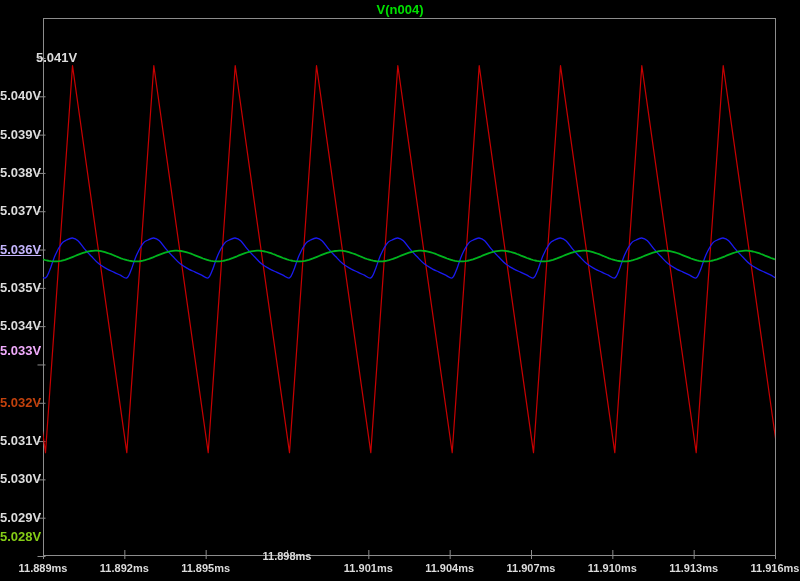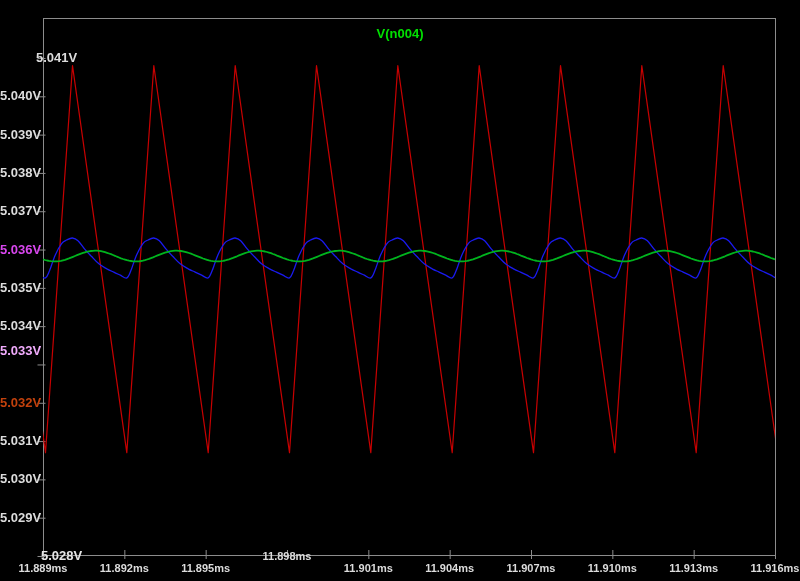--- a/index.html
+++ b/index.html
@@ -4,21 +4,21 @@
 <style>
   html,body{margin:0;padding:0;background:#000;}
   .screen{
     position:relative;width:800px;height:581px;background:#000;
     font-family:"Liberation Sans",sans-serif;overflow:hidden;
     -webkit-font-smoothing:antialiased;
   }
   .plot-title{
     position:absolute;top:2px;left:0;width:100%;height:15px;
     text-align:center;font-size:13px;font-weight:bold;line-height:15px;
-    cursor:pointer;letter-spacing:0px;margin-top:24px;
+    cursor:pointer;letter-spacing:0px;
   }
   svg.plot-svg{position:absolute;left:0;top:0;}
   .ylabel{
     position:absolute;left:0;width:38px;height:14px;
     text-align:right;font-size:13px;font-weight:bold;line-height:14px;
   }
   .xlabel{
     position:absolute;height:16px;white-space:nowrap;
     text-align:center;font-size:11px;font-weight:bold;line-height:16px;
     transform:translateX(-50%);
@@ -65,29 +65,29 @@
       <path d="M-35.8 277.9 C-35.2 276.7,-33.4 274.4,-31.8 270.6 C-30.1 266.8,-28.1 259.4,-26.1 254.9 C-24.0 250.4,-21.5 245.9,-19.6 243.4 C-17.7 240.9,-16.5 240.9,-14.7 240.0 C-12.9 239.1,-10.9 237.9,-9.0 238.0 C-7.1 238.2,-5.3 238.9,-3.3 240.7 C-1.3 242.5,0.9 246.1,3.2 248.8 C5.5 251.5,8.1 254.3,10.5 256.8 C13.0 259.4,15.3 262.1,17.8 264.1 C20.4 266.1,23.5 267.7,26.0 269.1 C28.4 270.4,30.3 271.1,32.5 272.1 C34.6 273.2,36.8 274.2,39.0 275.2 C41.2 276.2,43.7 278.7,45.5 277.9 C47.3 277.1,47.9 274.4,49.6 270.6 C51.2 266.8,53.2 259.4,55.3 254.9 C57.3 250.4,59.9 245.9,61.8 243.4 C63.7 240.9,64.9 240.9,66.6 240.0 C68.4 239.1,70.4 237.9,72.3 238.0 C74.2 238.2,76.0 238.9,78.0 240.7 C80.1 242.5,82.2 246.1,84.5 248.8 C86.8 251.5,89.4 254.3,91.9 256.8 C94.3 259.4,96.6 262.1,99.2 264.1 C101.7 266.1,104.9 267.7,107.3 269.1 C109.7 270.4,111.6 271.1,113.8 272.1 C116.0 273.2,118.2 274.2,120.3 275.2 C122.5 276.2,125.1 278.7,126.8 277.9 C128.6 277.1,129.3 274.4,130.9 270.6 C132.5 266.8,134.6 259.4,136.6 254.9 C138.6 250.4,141.2 245.9,143.1 243.4 C145.0 240.9,146.2 240.9,148.0 240.0 C149.7 239.1,151.8 237.9,153.7 238.0 C155.6 238.2,157.3 238.9,159.4 240.7 C161.4 242.5,163.6 246.1,165.9 248.8 C168.2 251.5,170.7 254.3,173.2 256.8 C175.6 259.4,177.9 262.1,180.5 264.1 C183.1 266.1,186.2 267.7,188.6 269.1 C191.1 270.4,193.0 271.1,195.1 272.1 C197.3 273.2,199.5 274.2,201.7 275.2 C203.8 276.2,206.4 278.7,208.2 277.9 C209.9 277.1,210.6 274.4,212.2 270.6 C213.9 266.8,215.9 259.4,217.9 254.9 C220.0 250.4,222.5 245.9,224.4 243.4 C226.3 240.9,227.5 240.9,229.3 240.0 C231.1 239.1,233.1 237.9,235.0 238.0 C236.9 238.2,238.7 238.9,240.7 240.7 C242.7 242.5,244.9 246.1,247.2 248.8 C249.5 251.5,252.1 254.3,254.5 256.8 C257.0 259.4,259.3 262.1,261.8 264.1 C264.4 266.1,267.5 267.7,270.0 269.1 C272.4 270.4,274.3 271.1,276.5 272.1 C278.6 273.2,280.8 274.2,283.0 275.2 C285.2 276.2,287.7 278.7,289.5 277.9 C291.3 277.1,291.9 274.4,293.6 270.6 C295.2 266.8,297.2 259.4,299.3 254.9 C301.3 250.4,303.9 245.9,305.8 243.4 C307.7 240.9,308.9 240.9,310.6 240.0 C312.4 239.1,314.4 237.9,316.3 238.0 C318.2 238.2,320.0 238.9,322.0 240.7 C324.1 242.5,326.2 246.1,328.5 248.8 C330.8 251.5,333.4 254.3,335.9 256.8 C338.3 259.4,340.6 262.1,343.2 264.1 C345.7 266.1,348.9 267.7,351.3 269.1 C353.7 270.4,355.6 271.1,357.8 272.1 C360.0 273.2,362.2 274.2,364.3 275.2 C366.5 276.2,369.1 278.7,370.8 277.9 C372.6 277.1,373.3 274.4,374.9 270.6 C376.5 266.8,378.6 259.4,380.6 254.9 C382.6 250.4,385.2 245.9,387.1 243.4 C389.0 240.9,390.2 240.9,392.0 240.0 C393.7 239.1,395.8 237.9,397.7 238.0 C399.6 238.2,401.3 238.9,403.4 240.7 C405.4 242.5,407.6 246.1,409.9 248.8 C412.2 251.5,414.7 254.3,417.2 256.8 C419.6 259.4,421.9 262.1,424.5 264.1 C427.1 266.1,430.2 267.7,432.6 269.1 C435.1 270.4,437.0 271.1,439.1 272.1 C441.3 273.2,443.5 274.2,445.7 275.2 C447.8 276.2,450.4 278.7,452.2 277.9 C453.9 277.1,454.6 274.4,456.2 270.6 C457.9 266.8,459.9 259.4,461.9 254.9 C464.0 250.4,466.5 245.9,468.4 243.4 C470.3 240.9,471.5 240.9,473.3 240.0 C475.1 239.1,477.1 237.9,479.0 238.0 C480.9 238.2,482.7 238.9,484.7 240.7 C486.7 242.5,488.9 246.1,491.2 248.8 C493.5 251.5,496.1 254.3,498.5 256.8 C501.0 259.4,503.3 262.1,505.8 264.1 C508.4 266.1,511.5 267.7,514.0 269.1 C516.4 270.4,518.3 271.1,520.5 272.1 C522.6 273.2,524.8 274.2,527.0 275.2 C529.2 276.2,531.7 278.7,533.5 277.9 C535.3 277.1,535.9 274.4,537.6 270.6 C539.2 266.8,541.2 259.4,543.3 254.9 C545.3 250.4,547.9 245.9,549.8 243.4 C551.7 240.9,552.9 240.9,554.6 240.0 C556.4 239.1,558.4 237.9,560.3 238.0 C562.2 238.2,564.0 238.9,566.0 240.7 C568.1 242.5,570.2 246.1,572.5 248.8 C574.8 251.5,577.4 254.3,579.9 256.8 C582.3 259.4,584.6 262.1,587.2 264.1 C589.7 266.1,592.9 267.7,595.3 269.1 C597.7 270.4,599.6 271.1,601.8 272.1 C604.0 273.2,606.2 274.2,608.3 275.2 C610.5 276.2,613.1 278.7,614.8 277.9 C616.6 277.1,617.3 274.4,618.9 270.6 C620.5 266.8,622.6 259.4,624.6 254.9 C626.6 250.4,629.2 245.9,631.1 243.4 C633.0 240.9,634.2 240.9,636.0 240.0 C637.7 239.1,639.8 237.9,641.7 238.0 C643.6 238.2,645.3 238.9,647.4 240.7 C649.4 242.5,651.6 246.1,653.9 248.8 C656.2 251.5,658.7 254.3,661.2 256.8 C663.6 259.4,665.9 262.1,668.5 264.1 C671.1 266.1,674.2 267.7,676.6 269.1 C679.1 270.4,681.0 271.1,683.1 272.1 C685.3 273.2,687.5 274.2,689.7 275.2 C691.8 276.2,694.4 278.7,696.2 277.9 C697.9 277.1,698.6 274.4,700.2 270.6 C701.9 266.8,703.9 259.4,705.9 254.9 C708.0 250.4,710.5 245.9,712.4 243.4 C714.3 240.9,715.5 240.9,717.3 240.0 C719.1 239.1,721.1 237.9,723.0 238.0 C724.9 238.2,726.7 238.9,728.7 240.7 C730.7 242.5,732.9 246.1,735.2 248.8 C737.5 251.5,740.1 254.3,742.5 256.8 C745.0 259.4,747.3 262.1,749.8 264.1 C752.4 266.1,755.5 267.7,758.0 269.1 C760.4 270.4,762.3 271.1,764.5 272.1 C766.6 273.2,768.8 274.2,771.0 275.2 C773.2 276.2,775.7 278.7,777.5 277.9 C779.3 277.1,779.9 274.4,781.6 270.6 C783.2 266.8,785.2 259.4,787.3 254.9 C789.3 250.4,791.9 245.9,793.8 243.4 C795.7 240.9,796.9 240.9,798.6 240.0 C800.4 239.1,802.4 237.9,804.3 238.0 C806.2 238.2,808.0 238.9,810.0 240.7 C812.1 242.5,814.2 246.1,816.5 248.8 C818.8 251.5,821.4 254.3,823.9 256.8 C826.3 259.4,828.6 262.1,831.2 264.1 C833.7 266.1,836.9 267.7,839.3 269.1 C841.7 270.4,843.6 271.1,845.8 272.1 C848.0 273.2,850.2 274.2,852.3 275.2 C854.5 276.2,857.1 278.7,858.8 277.9 C860.6 277.1,861.3 274.4,862.9 270.6 C864.5 266.8,866.6 259.4,868.6 254.9 C870.6 250.4,873.2 245.9,875.1 243.4 C877.0 240.9,878.2 240.9,880.0 240.0 C881.7 239.1,883.8 237.9,885.7 238.0 C887.6 238.2,889.3 238.9,891.4 240.7 C893.4 242.5,895.6 246.1,897.9 248.8 C900.2 251.5,902.7 254.3,905.2 256.8 C907.6 259.4,909.9 262.1,912.5 264.1 C915.1 266.1,918.2 267.7,920.6 269.1 C923.1 270.4,925.0 271.1,927.1 272.1 C929.3 273.2,931.5 274.2,933.7 275.2 C935.8 276.2,939.1 277.4,940.2 277.9" fill="none" stroke="#1a1af0" stroke-width="1.3" stroke-linejoin="round" clip-path="url(#plotclip)"></path>
       <path d="M43.0 259.4 L45.0 260.0 L47.0 260.5 L49.0 260.9 L51.0 261.2 L53.0 261.4 L55.0 261.4 L57.0 261.3 L59.0 261.1 L61.0 260.8 L63.0 260.3 L65.0 259.8 L67.0 259.1 L69.0 258.4 L71.0 257.6 L73.0 256.8 L75.0 256.0 L77.0 255.2 L79.0 254.4 L81.0 253.6 L83.0 252.9 L85.0 252.3 L87.0 251.7 L89.0 251.3 L91.0 251.0 L93.0 250.8 L95.0 250.7 L97.0 250.7 L99.0 250.9 L101.0 251.2 L103.0 251.6 L105.0 252.2 L107.0 252.8 L109.0 253.5 L111.0 254.2 L113.0 255.0 L115.0 255.8 L117.0 256.7 L119.0 257.5 L121.0 258.3 L123.0 259.0 L125.0 259.6 L127.0 260.2 L129.0 260.7 L131.0 261.0 L133.0 261.3 L135.0 261.4 L137.0 261.4 L139.0 261.3 L141.0 261.0 L143.0 260.6 L145.0 260.1 L147.0 259.5 L149.0 258.9 L151.0 258.1 L153.0 257.4 L155.0 256.5 L157.0 255.7 L159.0 254.9 L161.0 254.1 L163.0 253.4 L165.0 252.7 L167.0 252.1 L169.0 251.6 L171.0 251.2 L173.0 250.9 L175.0 250.7 L177.0 250.7 L179.0 250.8 L181.0 251.0 L183.0 251.3 L185.0 251.8 L187.0 252.4 L189.0 253.0 L191.0 253.7 L193.0 254.5 L195.0 255.3 L197.0 256.1 L199.0 256.9 L201.0 257.7 L203.0 258.5 L205.0 259.2 L207.0 259.8 L209.0 260.4 L211.0 260.8 L213.0 261.1 L215.0 261.3 L217.0 261.4 L219.0 261.4 L221.0 261.2 L223.0 260.9 L225.0 260.5 L227.0 259.9 L229.0 259.3 L231.0 258.6 L233.0 257.9 L235.0 257.1 L237.0 256.3 L239.0 255.4 L241.0 254.6 L243.0 253.8 L245.0 253.1 L247.0 252.5 L249.0 251.9 L251.0 251.4 L253.0 251.1 L255.0 250.8 L257.0 250.7 L259.0 250.7 L261.0 250.8 L263.0 251.1 L265.0 251.5 L267.0 252.0 L269.0 252.6 L271.0 253.2 L273.0 254.0 L275.0 254.7 L277.0 255.6 L279.0 256.4 L281.0 257.2 L283.0 258.0 L285.0 258.7 L287.0 259.4 L289.0 260.0 L291.0 260.5 L293.0 260.9 L295.0 261.2 L297.0 261.4 L299.0 261.4 L301.0 261.3 L303.0 261.1 L305.0 260.8 L307.0 260.3 L309.0 259.8 L311.0 259.1 L313.0 258.4 L315.0 257.6 L317.0 256.8 L319.0 256.0 L321.0 255.2 L323.0 254.4 L325.0 253.6 L327.0 252.9 L329.0 252.3 L331.0 251.7 L333.0 251.3 L335.0 251.0 L337.0 250.8 L339.0 250.7 L341.0 250.7 L343.0 250.9 L345.0 251.2 L347.0 251.6 L349.0 252.2 L351.0 252.8 L353.0 253.5 L355.0 254.2 L357.0 255.0 L359.0 255.8 L361.0 256.7 L363.0 257.5 L365.0 258.3 L367.0 259.0 L369.0 259.6 L371.0 260.2 L373.0 260.7 L375.0 261.0 L377.0 261.3 L379.0 261.4 L381.0 261.4 L383.0 261.3 L385.0 261.0 L387.0 260.6 L389.0 260.1 L391.0 259.5 L393.0 258.9 L395.0 258.1 L397.0 257.4 L399.0 256.5 L401.0 255.7 L403.0 254.9 L405.0 254.1 L407.0 253.4 L409.0 252.7 L411.0 252.1 L413.0 251.6 L415.0 251.2 L417.0 250.9 L419.0 250.7 L421.0 250.7 L423.0 250.8 L425.0 251.0 L427.0 251.3 L429.0 251.8 L431.0 252.4 L433.0 253.0 L435.0 253.7 L437.0 254.5 L439.0 255.3 L441.0 256.1 L443.0 256.9 L445.0 257.7 L447.0 258.5 L449.0 259.2 L451.0 259.8 L453.0 260.4 L455.0 260.8 L457.0 261.1 L459.0 261.3 L461.0 261.4 L463.0 261.4 L465.0 261.2 L467.0 260.9 L469.0 260.5 L471.0 259.9 L473.0 259.3 L475.0 258.6 L477.0 257.9 L479.0 257.1 L481.0 256.3 L483.0 255.4 L485.0 254.6 L487.0 253.8 L489.0 253.1 L491.0 252.5 L493.0 251.9 L495.0 251.4 L497.0 251.1 L499.0 250.8 L501.0 250.7 L503.0 250.7 L505.0 250.8 L507.0 251.1 L509.0 251.5 L511.0 252.0 L513.0 252.6 L515.0 253.2 L517.0 254.0 L519.0 254.7 L521.0 255.6 L523.0 256.4 L525.0 257.2 L527.0 258.0 L529.0 258.7 L531.0 259.4 L533.0 260.0 L535.0 260.5 L537.0 260.9 L539.0 261.2 L541.0 261.4 L543.0 261.4 L545.0 261.3 L547.0 261.1 L549.0 260.8 L551.0 260.3 L553.0 259.8 L555.0 259.1 L557.0 258.4 L559.0 257.6 L561.0 256.8 L563.0 256.0 L565.0 255.2 L567.0 254.4 L569.0 253.6 L571.0 252.9 L573.0 252.3 L575.0 251.7 L577.0 251.3 L579.0 251.0 L581.0 250.8 L583.0 250.7 L585.0 250.7 L587.0 250.9 L589.0 251.2 L591.0 251.6 L593.0 252.2 L595.0 252.8 L597.0 253.5 L599.0 254.2 L601.0 255.0 L603.0 255.8 L605.0 256.7 L607.0 257.5 L609.0 258.3 L611.0 259.0 L613.0 259.6 L615.0 260.2 L617.0 260.7 L619.0 261.0 L621.0 261.3 L623.0 261.4 L625.0 261.4 L627.0 261.3 L629.0 261.0 L631.0 260.6 L633.0 260.1 L635.0 259.5 L637.0 258.9 L639.0 258.1 L641.0 257.4 L643.0 256.5 L645.0 255.7 L647.0 254.9 L649.0 254.1 L651.0 253.4 L653.0 252.7 L655.0 252.1 L657.0 251.6 L659.0 251.2 L661.0 250.9 L663.0 250.7 L665.0 250.7 L667.0 250.8 L669.0 251.0 L671.0 251.3 L673.0 251.8 L675.0 252.4 L677.0 253.0 L679.0 253.7 L681.0 254.5 L683.0 255.3 L685.0 256.1 L687.0 256.9 L689.0 257.7 L691.0 258.5 L693.0 259.2 L695.0 259.8 L697.0 260.4 L699.0 260.8 L701.0 261.1 L703.0 261.3 L705.0 261.4 L707.0 261.4 L709.0 261.2 L711.0 260.9 L713.0 260.5 L715.0 259.9 L717.0 259.3 L719.0 258.6 L721.0 257.9 L723.0 257.1 L725.0 256.3 L727.0 255.4 L729.0 254.6 L731.0 253.8 L733.0 253.1 L735.0 252.5 L737.0 251.9 L739.0 251.4 L741.0 251.1 L743.0 250.8 L745.0 250.7 L747.0 250.7 L749.0 250.8 L751.0 251.1 L753.0 251.5 L755.0 252.0 L757.0 252.6 L759.0 253.2 L761.0 254.0 L763.0 254.7 L765.0 255.6 L767.0 256.4 L769.0 257.2 L771.0 258.0 L773.0 258.7 L775.0 259.4" fill="none" stroke="#00b41e" stroke-width="1.8" stroke-linejoin="round" clip-path="url(#plotclip)"></path>
     </svg>
 
   <div id="ylabels">
       <div class="ylabel" style="top: 51px; color: rgb(220, 220, 220); padding-left: 36px;">5.041V</div>
       <div class="ylabel" style="top: 89.3077px; color: rgb(220, 220, 220);">5.040V</div>
       <div class="ylabel" style="top: 127.615px; color: rgb(220, 220, 220);">5.039V</div>
       <div class="ylabel" style="top: 165.923px; color: rgb(220, 220, 220);">5.038V</div>
       <div class="ylabel" style="top: 204.231px; color: rgb(220, 220, 220);">5.037V</div>
-      <div class="ylabel" style="top: 242.538px; color: #d946ef;">5.036V</div>
+      <div class="ylabel" style="top: 242.538px; color: #c4b5fd; text-decoration: underline;">5.036V</div>
       <div class="ylabel" style="top: 280.846px; color: rgb(220, 220, 220);">5.035V</div>
       <div class="ylabel" style="top: 319.154px; color: rgb(220, 220, 220);">5.034V</div>
       <div class="ylabel" style="top: 344px; color: #f0abfc;">5.033V</div>
       <div class="ylabel" style="top: 395.769px; color: #c2410c;">5.032V</div>
       <div class="ylabel" style="top: 434.077px; color: rgb(220, 220, 220);">5.031V</div>
       <div class="ylabel" style="top: 472.385px; color: rgb(220, 220, 220);">5.030V</div>
       <div class="ylabel" style="top: 510.692px; color: rgb(220, 220, 220);">5.029V</div>
-      <div class="ylabel" style="top: 549px; color: #e5e5e5; padding-left: 41px;">5.028V</div>
+      <div class="ylabel" style="top: 530px; color: #84cc16;">5.028V</div>
     </div>
   <div id="xlabels">
       <div class="xlabel" style="left: 43px; top: 560px; color: rgb(220, 220, 220);">11.889ms</div>
       <div class="xlabel" style="left: 124.333px; top: 560px; color: rgb(220, 220, 220);">11.892ms</div>
       <div class="xlabel" style="left: 205.667px; top: 560px; color: rgb(220, 220, 220);">11.895ms</div>
       <div class="xlabel" style="left: 287px; top: 548px; color: rgb(220, 220, 220);">11.898ms</div>
       <div class="xlabel" style="left: 368.333px; top: 560px; color: rgb(220, 220, 220);">11.901ms</div>
       <div class="xlabel" style="left: 449.667px; top: 560px; color: rgb(220, 220, 220);">11.904ms</div>
       <div class="xlabel" style="left: 531px; top: 560px; color: rgb(220, 220, 220);">11.907ms</div>
       <div class="xlabel" style="left: 612.333px; top: 560px; color: rgb(220, 220, 220);">11.910ms</div>

